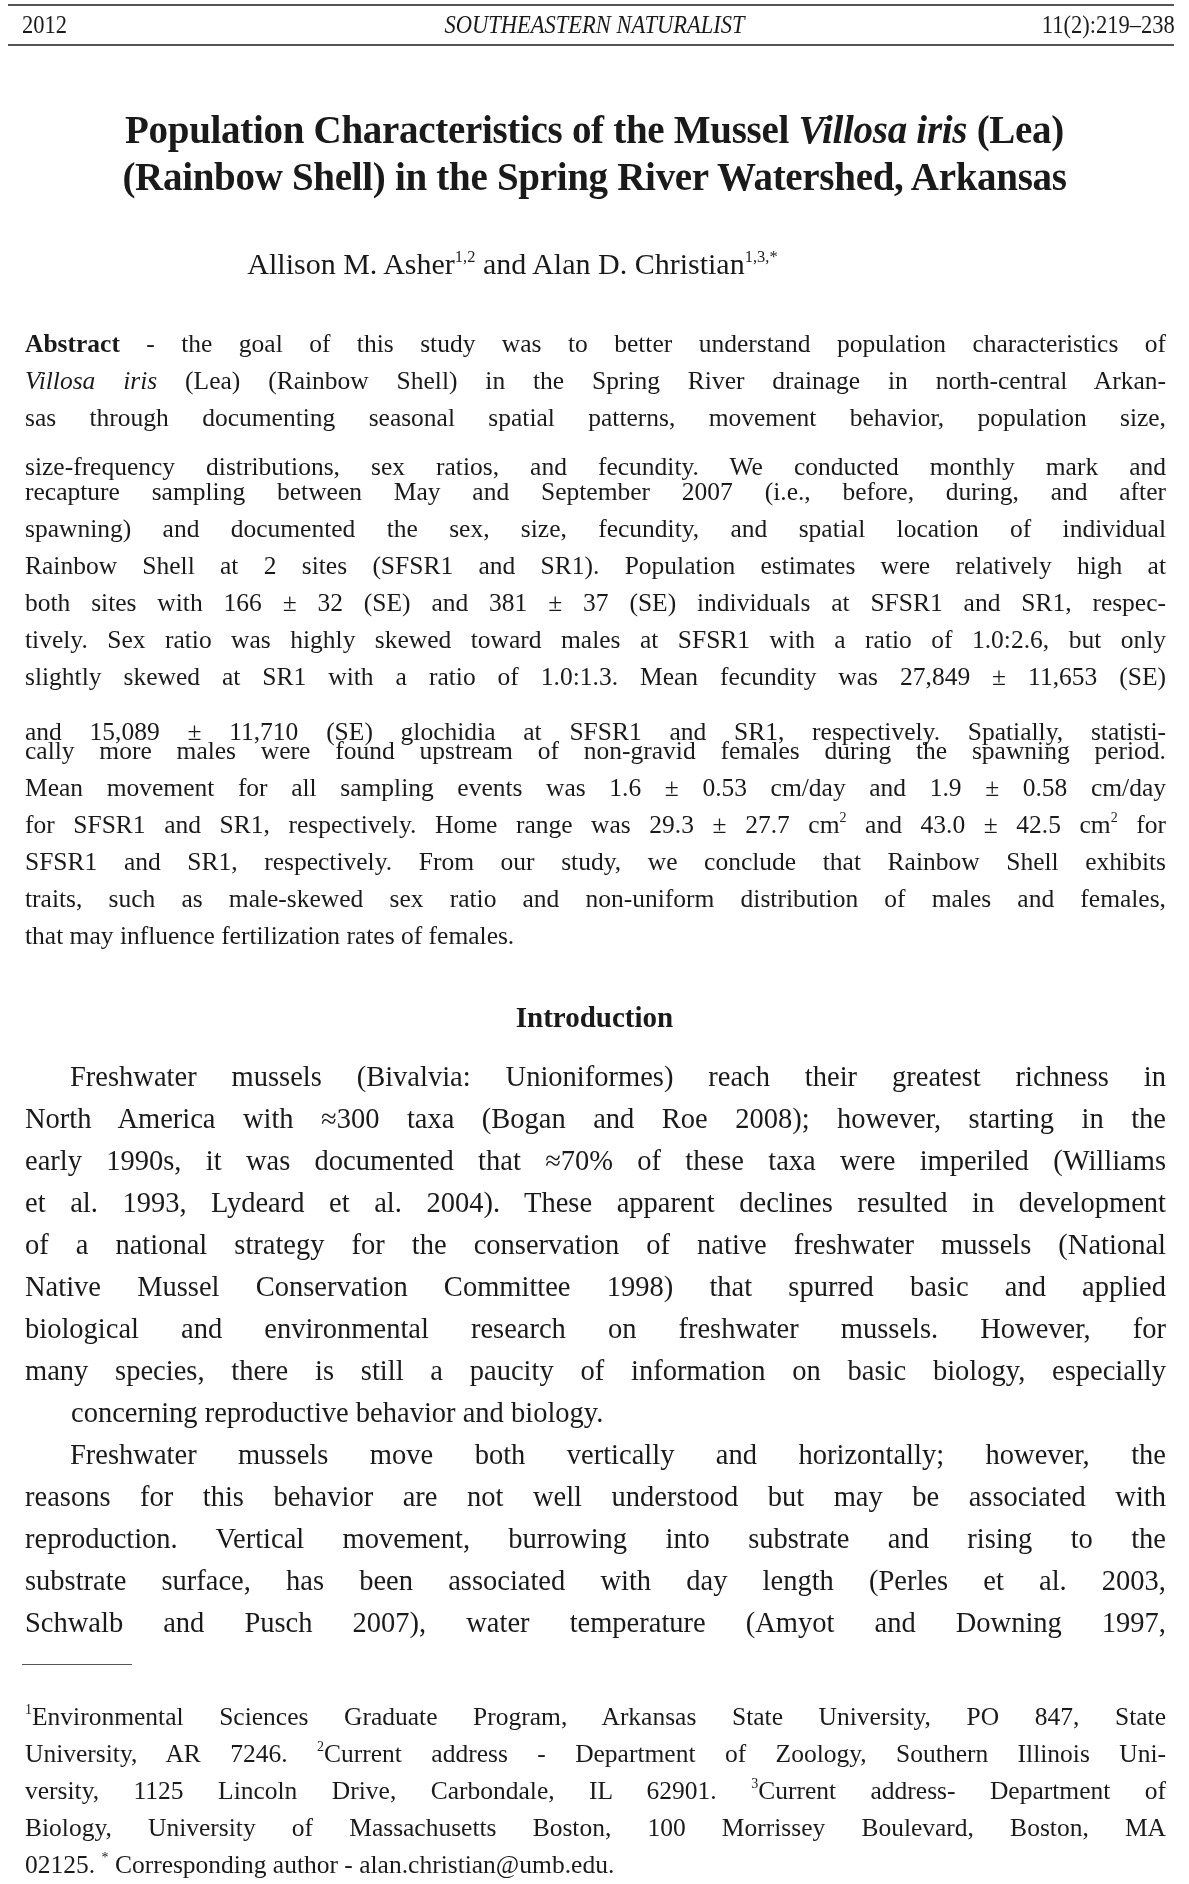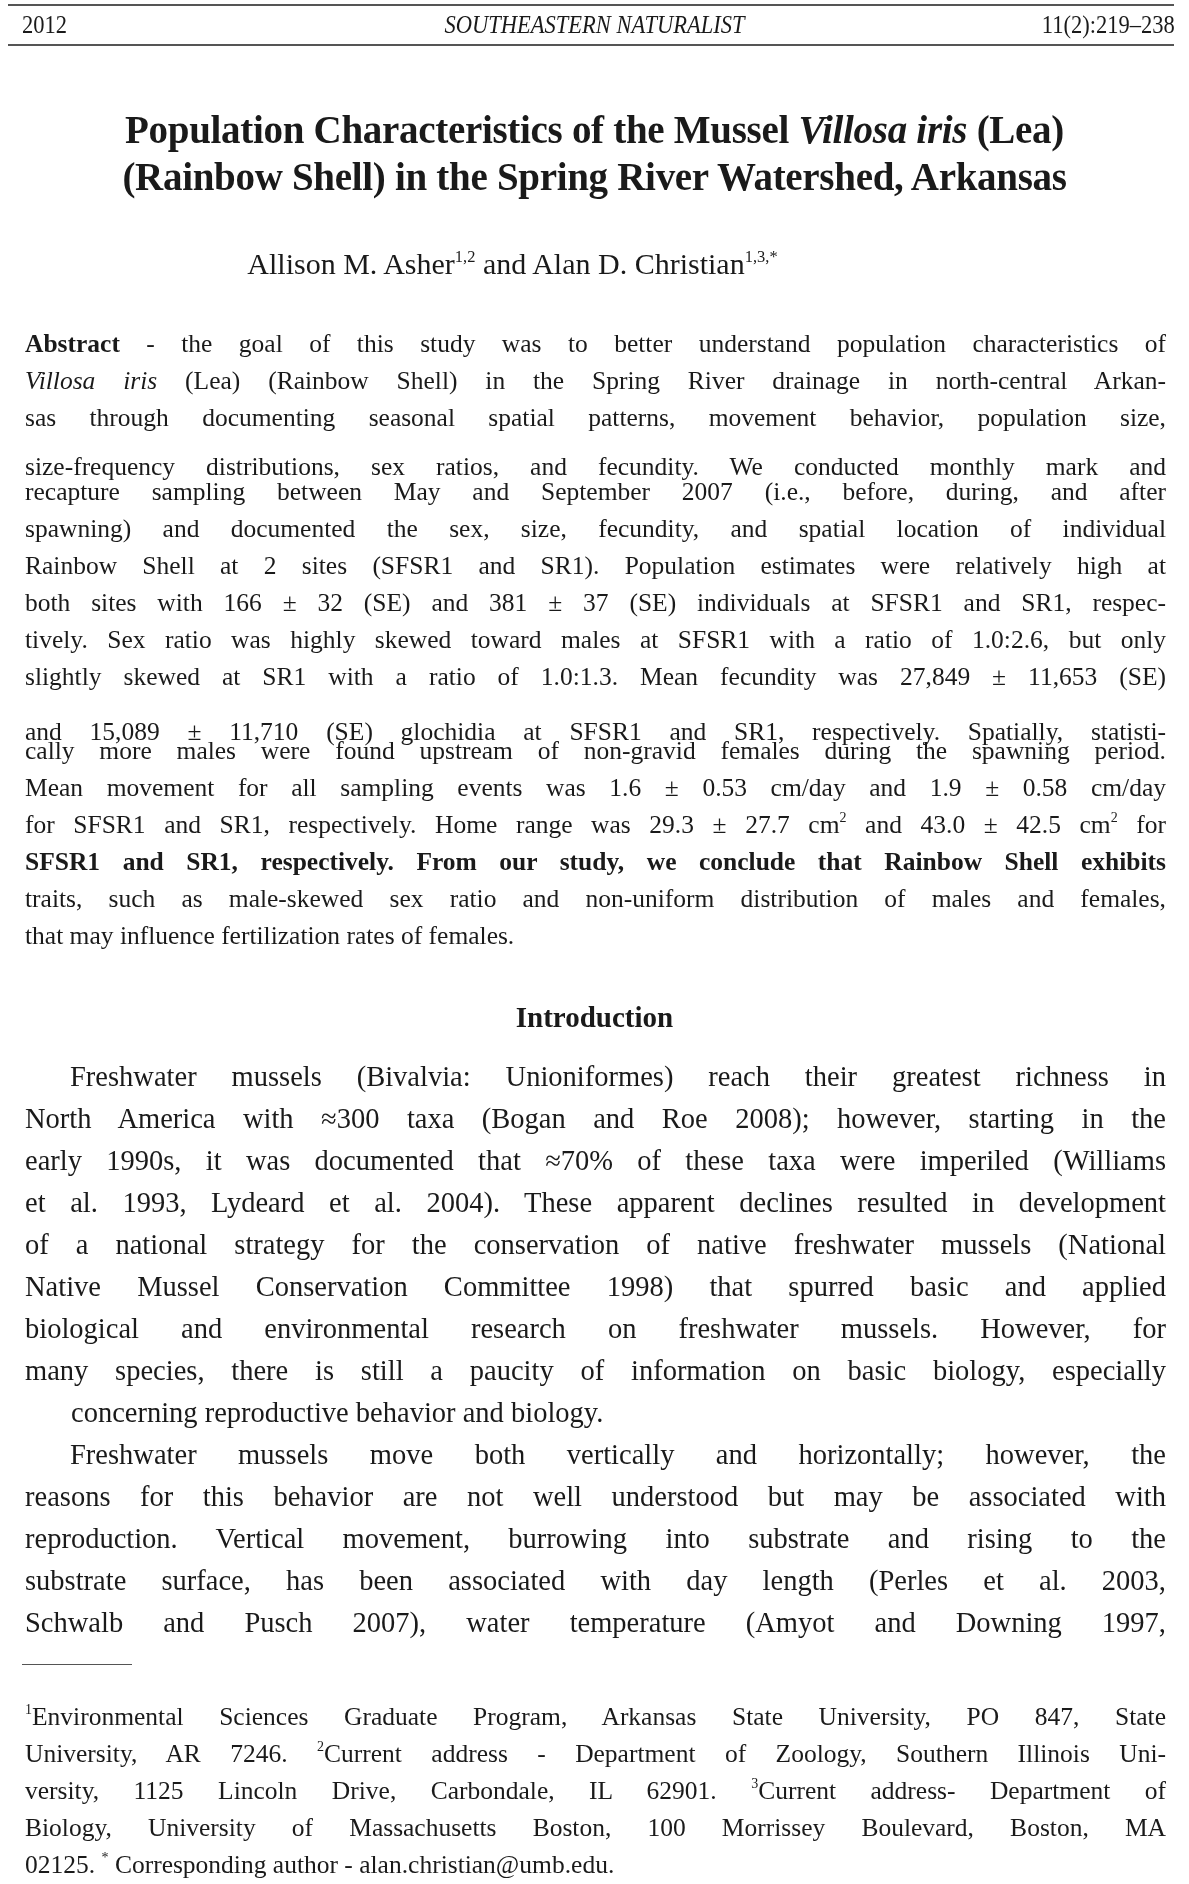--- a/index.html
+++ b/index.html
@@ -50,21 +50,21 @@
   <div class="line abs" style="top:477px;">recapture sampling between May and September 2007 (i.e., before, during, and after</div>
   <div class="line abs" style="top:514px;">spawning) and documented the sex, size, fecundity, and spatial location of individual</div>
   <div class="line abs" style="top:551px;">Rainbow Shell at 2 sites (SFSR1 and SR1). Population estimates were relatively high at</div>
   <div class="line abs" style="top:588px;">both sites with 166 ± 32 (SE) and 381 ± 37 (SE) individuals at SFSR1 and SR1, respec-</div>
   <div class="line abs" style="top:625px;">tively. Sex ratio was highly skewed toward males at SFSR1 with a ratio of 1.0:2.6, but only</div>
   <div class="line abs" style="top:662px;">slightly skewed at SR1 with a ratio of 1.0:1.3. Mean fecundity was 27,849 ± 11,653 (SE)</div>
   <div class="line abs" style="top:699px;margin-top:18px;">and 15,089 ± 11,710 (SE) glochidia at SFSR1 and SR1, respectively. Spatially, statisti-</div>
   <div class="line abs" style="top:736px;">cally more males were found upstream of non-gravid females during the spawning period.</div>
   <div class="line abs" style="top:773px;">Mean movement for all sampling events was 1.6 ± 0.53 cm/day and 1.9 ± 0.58 cm/day</div>
   <div class="line abs" style="top:810px;"><span>for SFSR1 and SR1, respectively. Home range was 29.3 ± 27.7 cm</span><sup>2</sup><span> and 43.0 ± 42.5 cm</span><sup>2</sup><span> for</span></div>
-  <div class="line abs" style="top:847px;font-weight:bold;">SFSR1 and SR1, respectively. From our study, we conclude that Rainbow Shell exhibits</div>
+  <div class="line abs" style="top:847px;">SFSR1 and SR1, respectively. From our study, we conclude that Rainbow Shell exhibits</div>
   <div class="line abs" style="top:884px;">traits, such as male-skewed sex ratio and non-uniform distribution of males and females,</div>
   <div class="line abs last" style="top:921px;">that may influence fertilization rates of females.</div>
 </div>
 
 <div class="section">Introduction</div>
 
 <div>
   <div class="line body indent" style="top:1060px;">Freshwater mussels (Bivalvia: Unioniformes) reach their greatest richness in</div>
   <div class="line body" style="top:1102px;">North America with ≈300 taxa (Bogan and Roe 2008); however, starting in the</div>
   <div class="line body" style="top:1144px;">early 1990s, it was documented that ≈70% of these taxa were imperiled (Williams</div>

